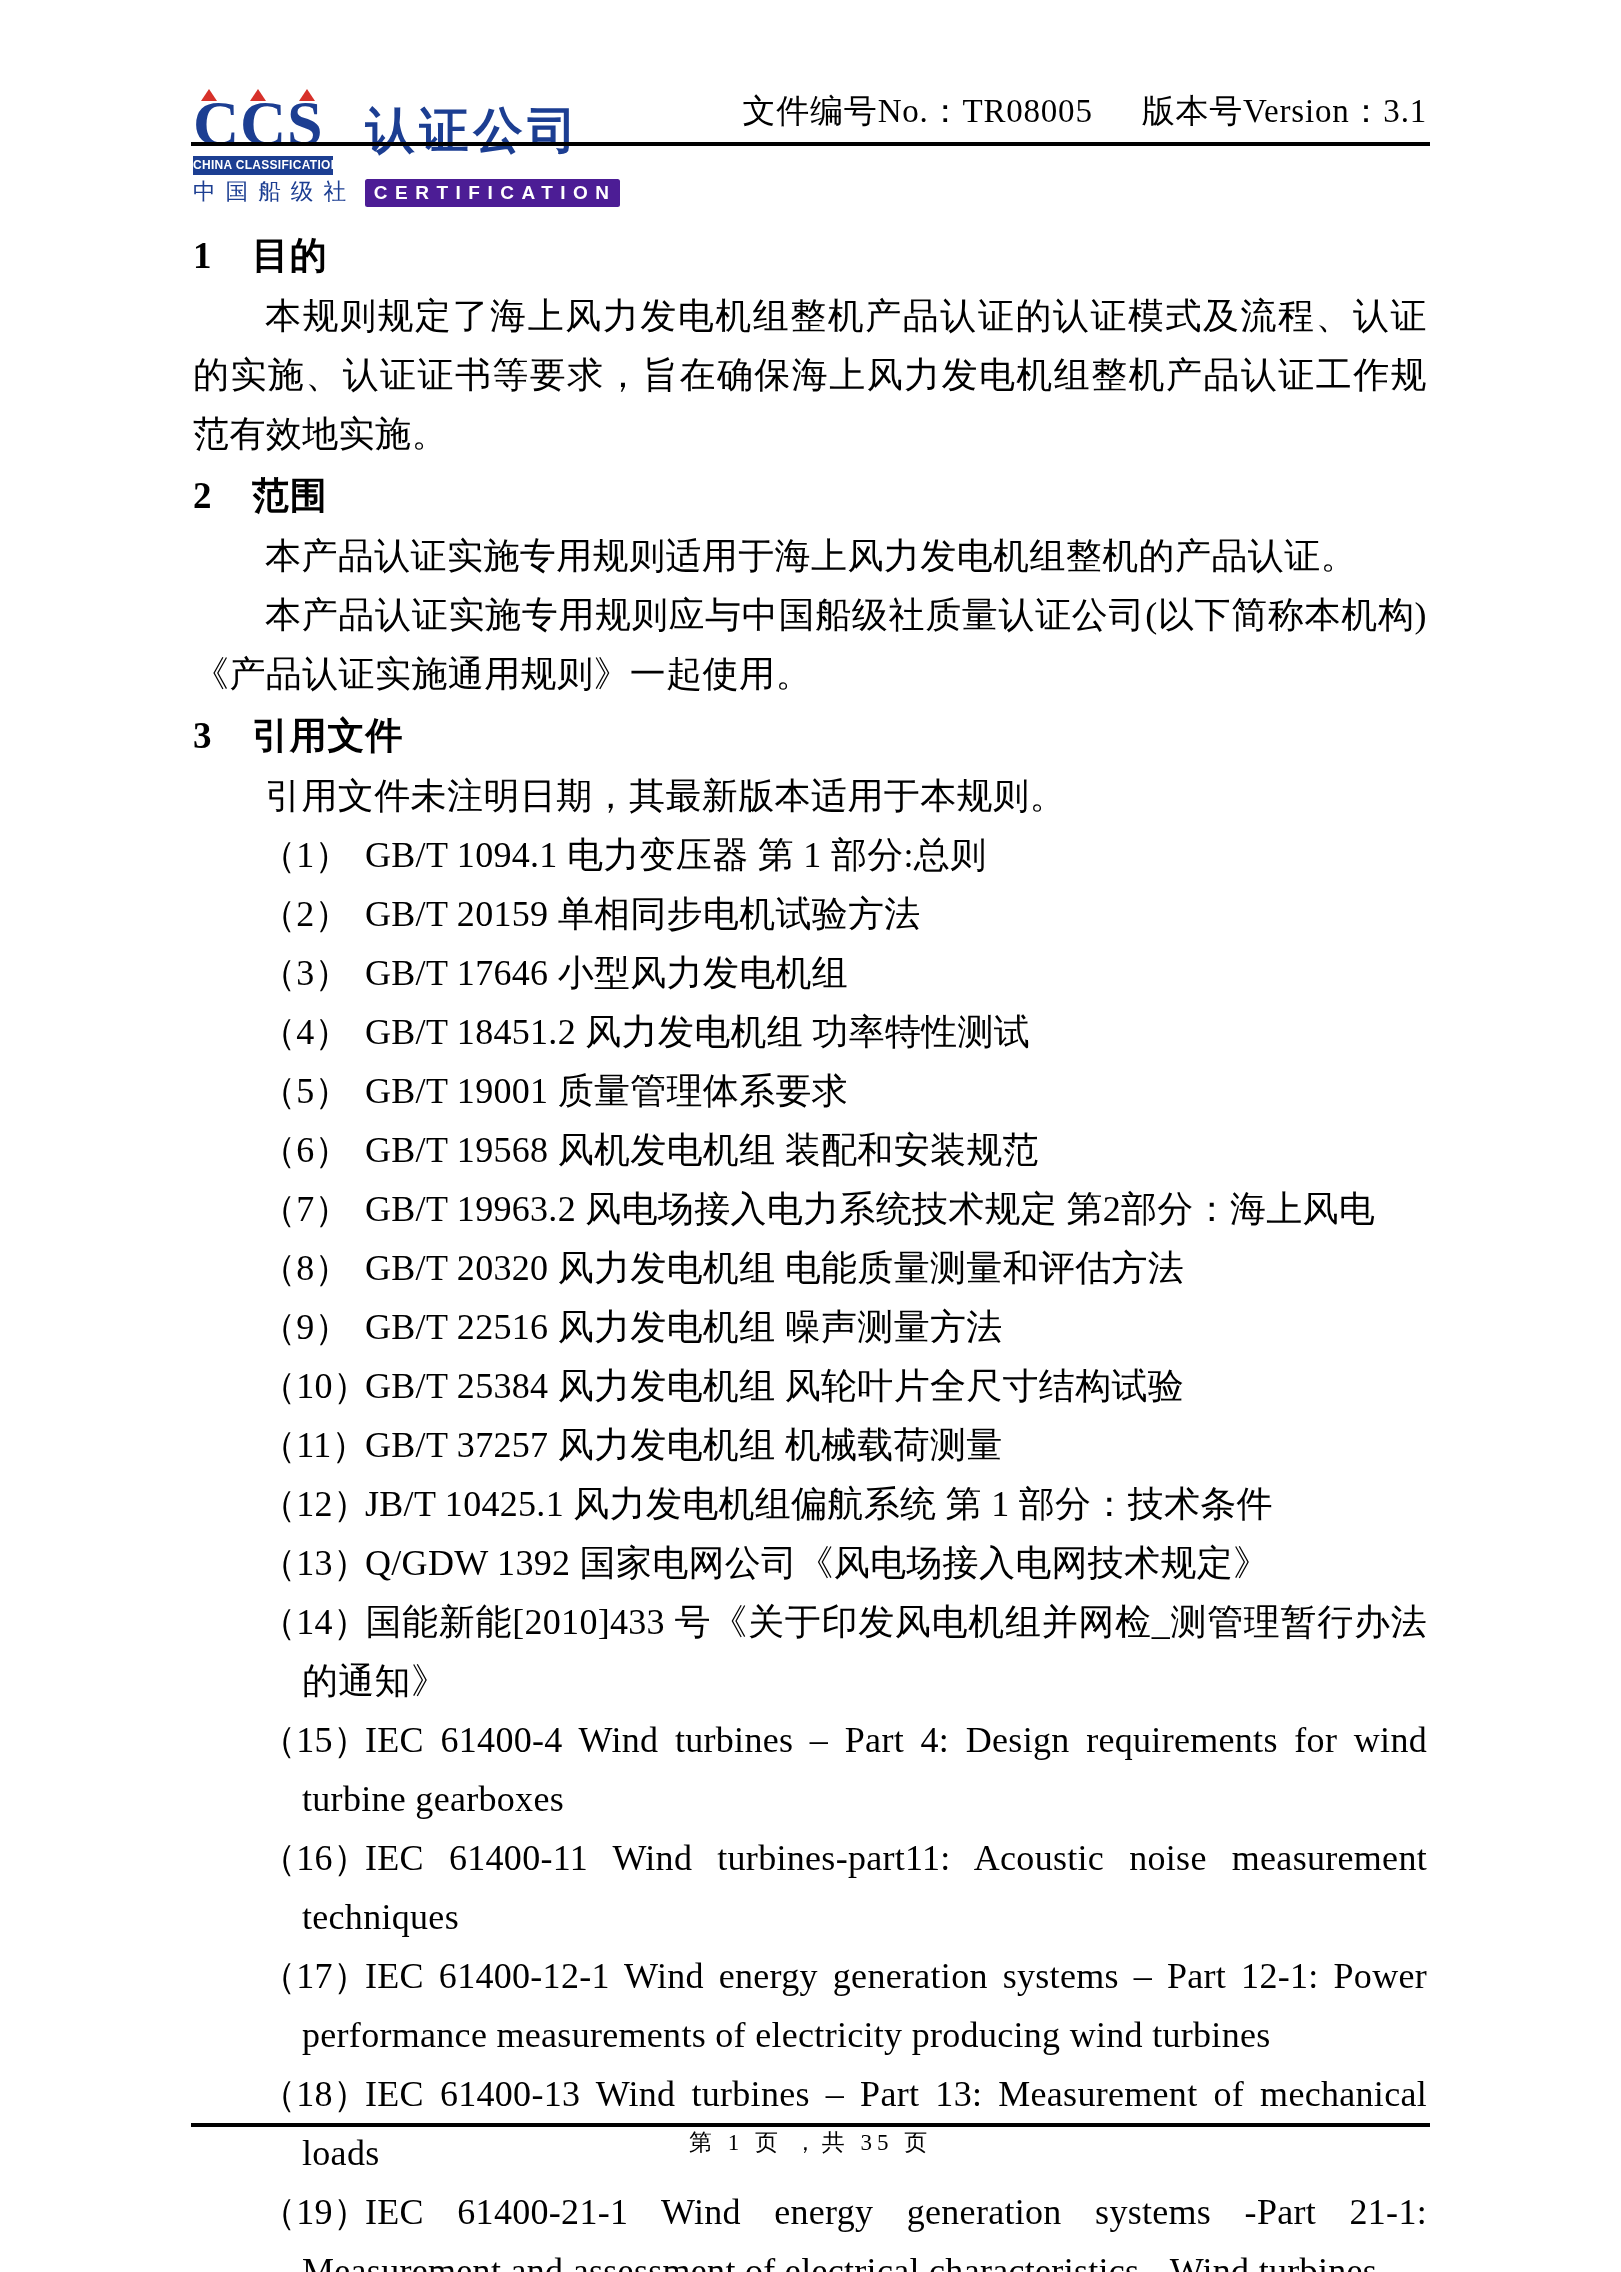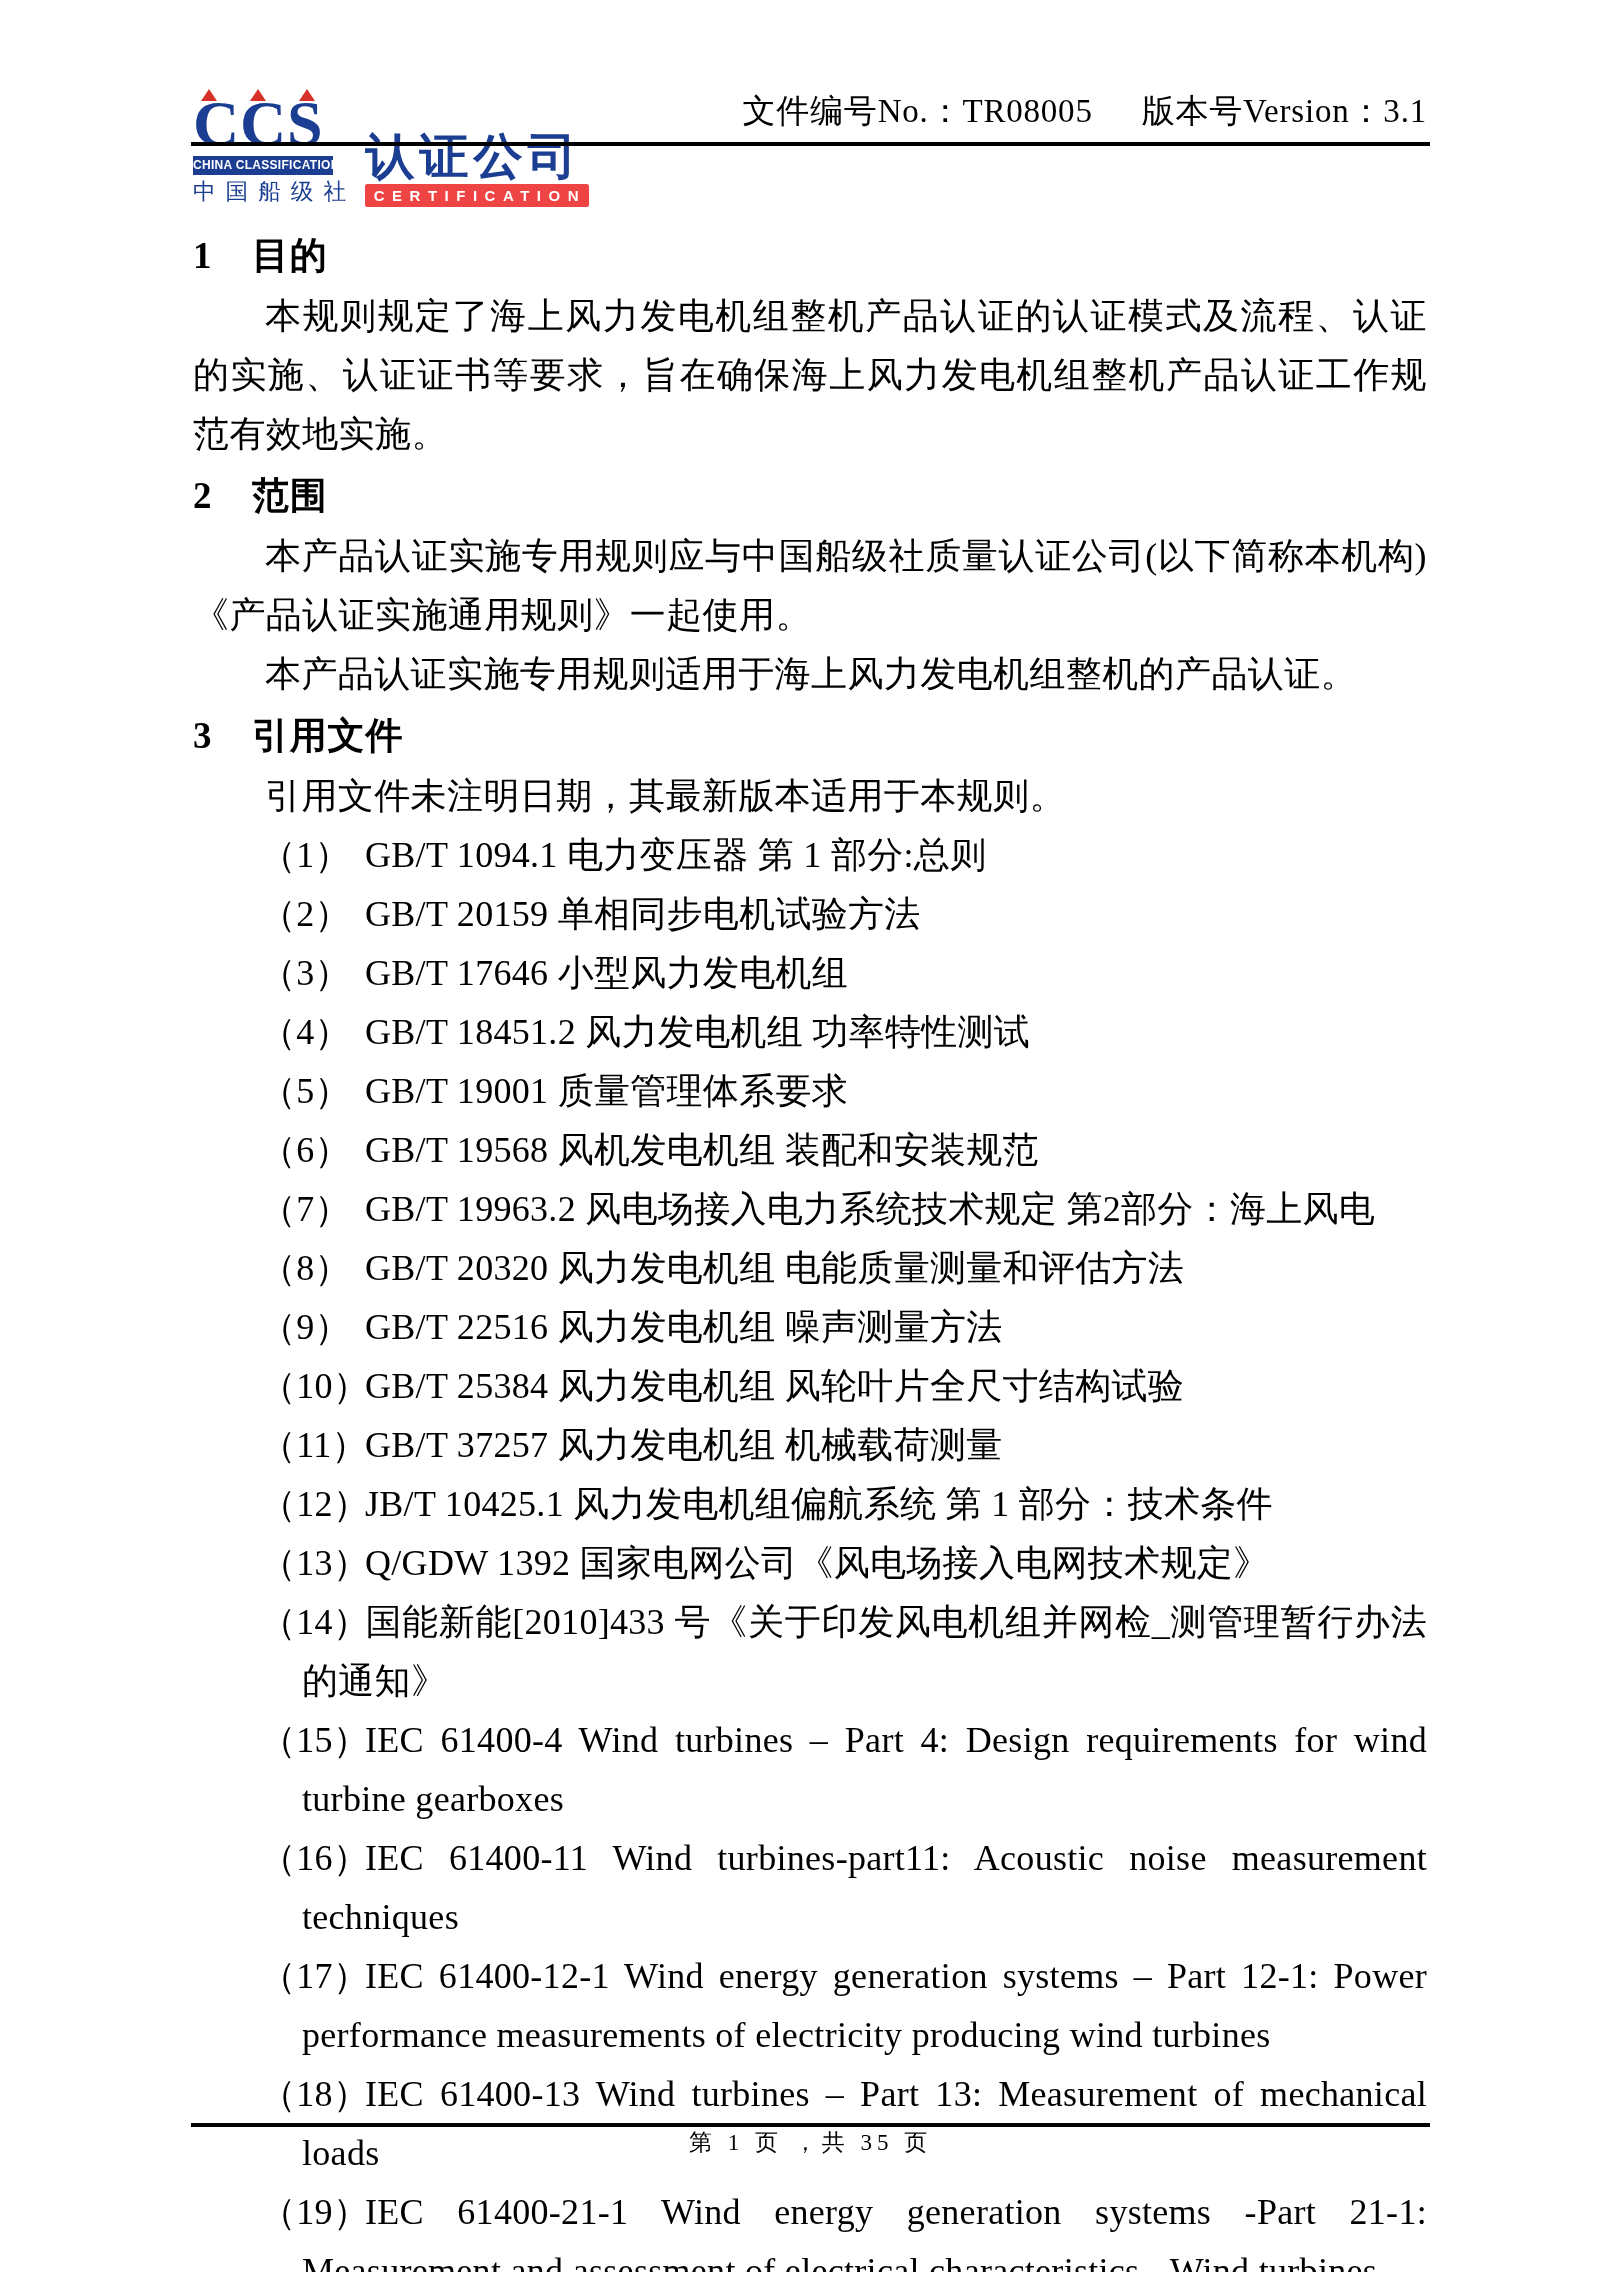--- a/index.html
+++ b/index.html
@@ -29,22 +29,22 @@
     font-size: 12px; font-weight: bold; text-align: center; letter-spacing: 0.3px;
     padding: 2.5px 0; white-space: nowrap; overflow: hidden;
   }
   .ccs-cn {
     margin-top: 1.7px; color: #1c3e92; font-weight: normal; font-size: 22.6px;
     letter-spacing: 10px; white-space: nowrap;
   }
   .logo-right { display: flex; flex-direction: column; font-family: "Liberation Sans", "DejaVu Sans", sans-serif; }
   .company-cn { color: #1c3e92; font-weight: bold; font-size: 49px; line-height: 1.05; letter-spacing: 5px; white-space: nowrap; }
   .cert-box {
-    margin-top: 1px; background: #ef4444; color: #ffffff; font-weight: bold;
-    font-size: 15px; letter-spacing: 7.5px; text-align: center; padding: 3.3px 3.3px 3.3px 8.4px;
+    margin-top: 22px; background: #4c1d95; color: #ffffff; font-weight: bold;
+    font-size: 19px; letter-spacing: 7.5px; text-align: center; padding: 3.3px 3.3px 3.3px 8.4px;
     border-radius: 2.5px; white-space: nowrap;
   }
   .doc-meta {
     position: absolute; top: 89px; right: 194px;
     font-size: 33px; white-space: nowrap; letter-spacing: 0.8px;
   }
   .doc-meta .gap { display: inline-block; width: 49px; }
   .header-rule {
     position: absolute; top: 142px; left: 191px; right: 191px;
     border: 0; border-top: 4.2px solid #000000;
@@ -97,22 +97,22 @@
 
   <div class="content">
 
     <section>
       <h2 class="sec-heading"><span class="sec-num">1</span><span>目的</span></h2>
       <p class="para">本规则规定了海上风力发电机组整机产品认证的认证模式及流程、认证的实施、认证证书等要求，旨在确保海上风力发电机组整机产品认证工作规范有效地实施。</p>
     </section>
 
     <section>
       <h2 class="sec-heading"><span class="sec-num">2</span><span>范围</span></h2>
+      <p class="para">本产品认证实施专用规则适用于海上风力发电机组整机的产品认证。</p>
       <p class="para">本产品认证实施专用规则应与中国船级社质量认证公司(以下简称本机构)《产品认证实施通用规则》一起使用。</p>
-      <p class="para">本产品认证实施专用规则适用于海上风力发电机组整机的产品认证。</p>
     </section>
 
     <section>
       <h2 class="sec-heading"><span class="sec-num">3</span><span>引用文件</span></h2>
       <p class="para">引用文件未注明日期，其最新版本适用于本规则。</p>
       <div id="ref-list">
           <div class="ref"><span class="ref-num">（1）</span><span>GB/T 1094.1 电力变压器 第 1 部分:总则</span></div>
           <div class="ref"><span class="ref-num">（2）</span><span>GB/T 20159 单相同步电机试验方法</span></div>
           <div class="ref"><span class="ref-num">（3）</span><span>GB/T 17646 小型风力发电机组</span></div>
           <div class="ref"><span class="ref-num">（4）</span><span>GB/T 18451.2 风力发电机组 功率特性测试</span></div>

